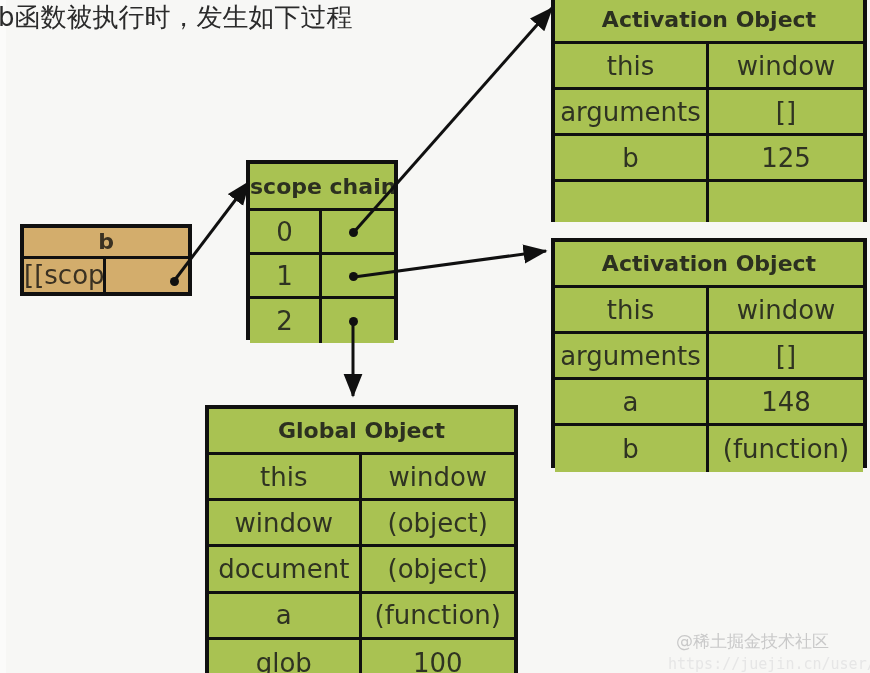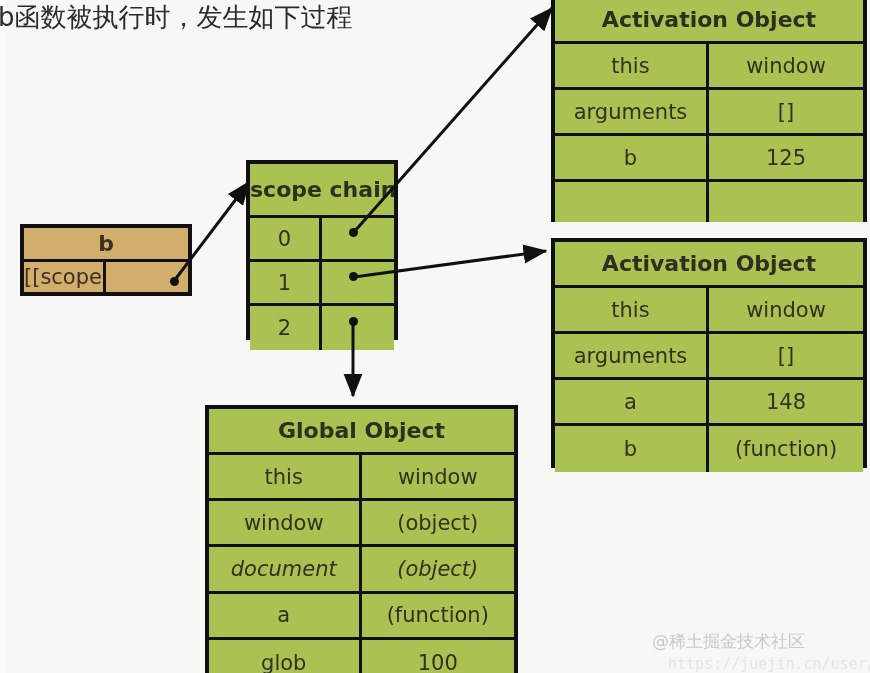--- a/index.html
+++ b/index.html
@@ -48,21 +48,21 @@
     border-spacing: 0;
     width: 100%;
     height: 100%;
     table-layout: fixed;
   }
   .box td {
     background: #a9c252;
     color: #2f3322;
     text-align: center;
     vertical-align: middle;
-    font-size: 21px;
+    font-size: 26px;
     border-bottom: 3px solid #101010;
     border-right: 3px solid #101010;
     padding: 0;
     overflow: hidden;
     white-space: nowrap;
   }
   .box td.last-col { border-right: none; }
   .box tr.last-row td { border-bottom: none; }
   .box td.hdr {
     font-weight: bold;
@@ -126,21 +126,21 @@
         <td class="last-col" style="width:42%;"></td>
       </tr>
     </tbody>
       </table>
   </div>
   <span class="dot" style="left:170px; top:277px;"></span>
 
   <div class="box" style="left:246px; top:160px; width:152px; height:180px;">
     <table>
       <tbody>
-          <tr style="height:54px;">
+          <tr style="height:47px;">
         <td class="hdr last-col" colspan="2">scope chain</td>
       </tr>
       <tr style="height:44px;">
         <td style="width:50%;">0</td>
         <td class="last-col" style="width:50%;"></td>
       </tr>
       <tr style="height:44px;">
         <td>1</td>
         <td class="last-col"></td>
       </tr>
@@ -214,21 +214,21 @@
         <td class="hdr last-col" colspan="2">Global Object</td>
       </tr>
       <tr style="height:46px;">
         <td style="width:50%;">this</td>
         <td class="last-col" style="width:50%;">window</td>
       </tr>
       <tr style="height:46px;">
         <td>window</td>
         <td class="last-col">(object)</td>
       </tr>
-      <tr style="height:46px;font-style:italic;">
+      <tr style="height:46px;">
         <td>document</td>
         <td class="last-col">(object)</td>
       </tr>
       <tr style="height:46px;">
         <td>a</td>
         <td class="last-col">(function)</td>
       </tr>
       <tr class="last-row" style="height:46px;">
         <td>glob</td>
         <td class="last-col">100</td>
@@ -246,16 +246,16 @@
 
     <line x1="174" y1="281" x2="249" y2="182" stroke="#101010" stroke-width="3" marker-end="url(#arrowhead)"></line>
 
     <line x1="354" y1="232" x2="552" y2="8" stroke="#101010" stroke-width="3" marker-end="url(#arrowhead)"></line>
 
     <line x1="354" y1="277" x2="546" y2="251" stroke="#101010" stroke-width="3" marker-end="url(#arrowhead)"></line>
 
     <line x1="353" y1="321" x2="353" y2="396" stroke="#101010" stroke-width="3" marker-end="url(#arrowhead)"></line>
   </svg>
 
-  <div class="watermark" style="left:652px; top:630px;">@稀土掘金技术社区</div>
+  <div class="watermark" style="left:676px; top:630px;">@稀土掘金技术社区</div>
   <div class="watermark sub" style="left:668px; top:655px;">https://juejin.cn/user/3949101</div>
 
 </div>
 
 </body></html>

